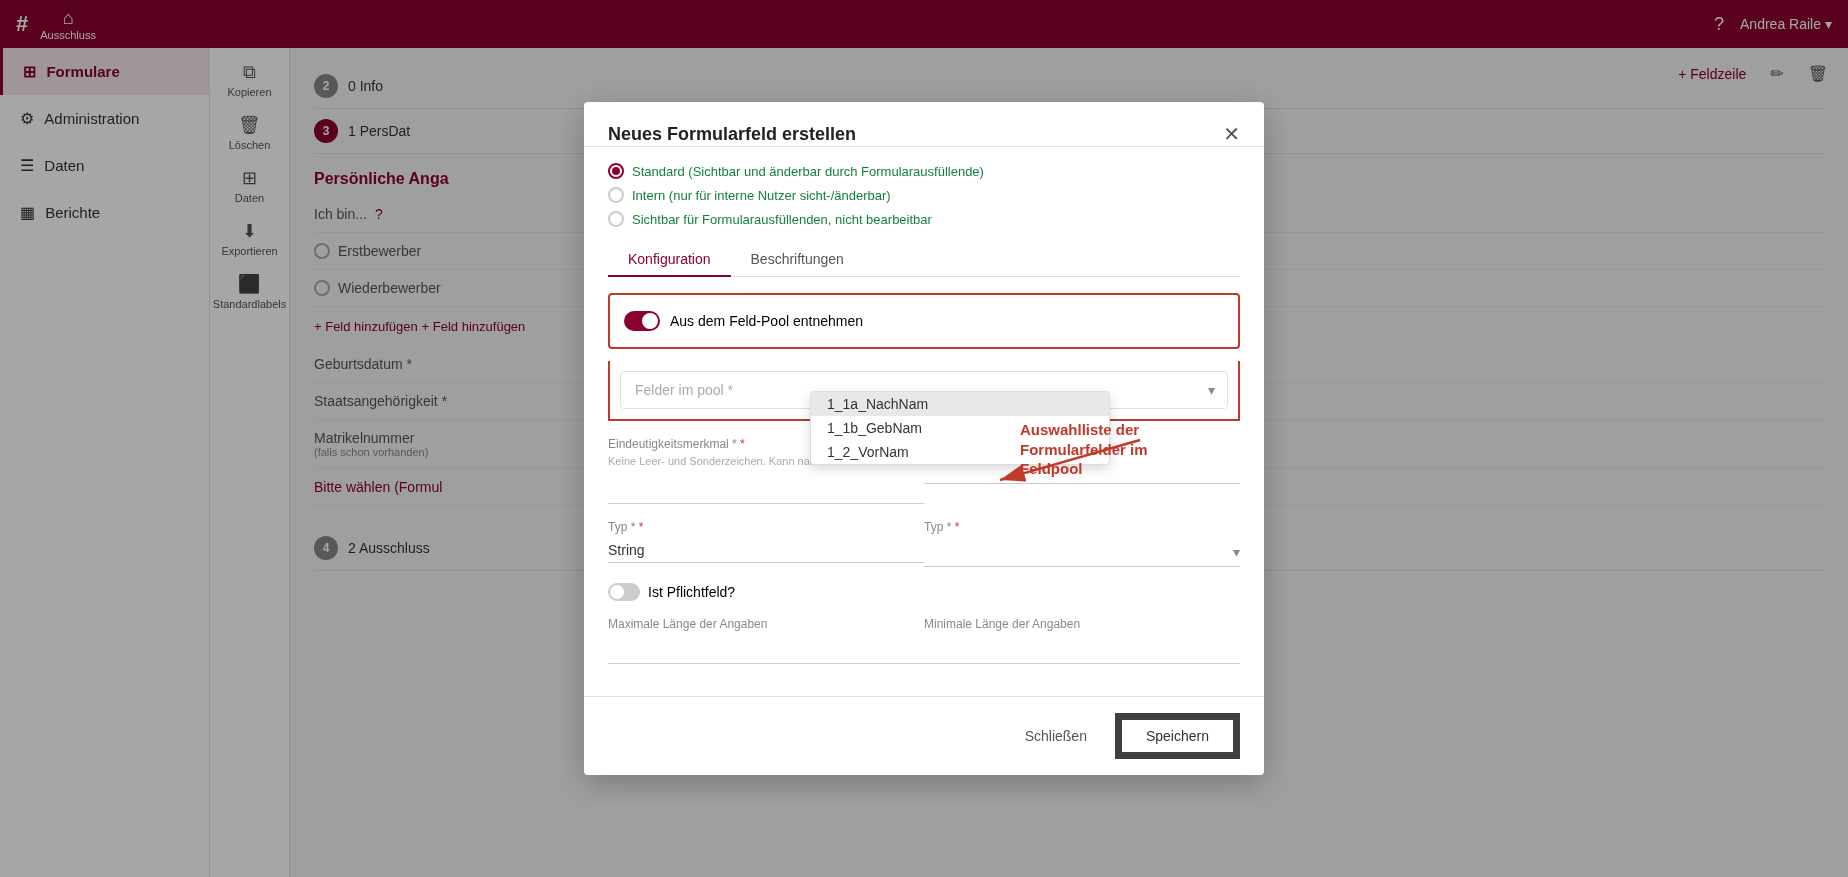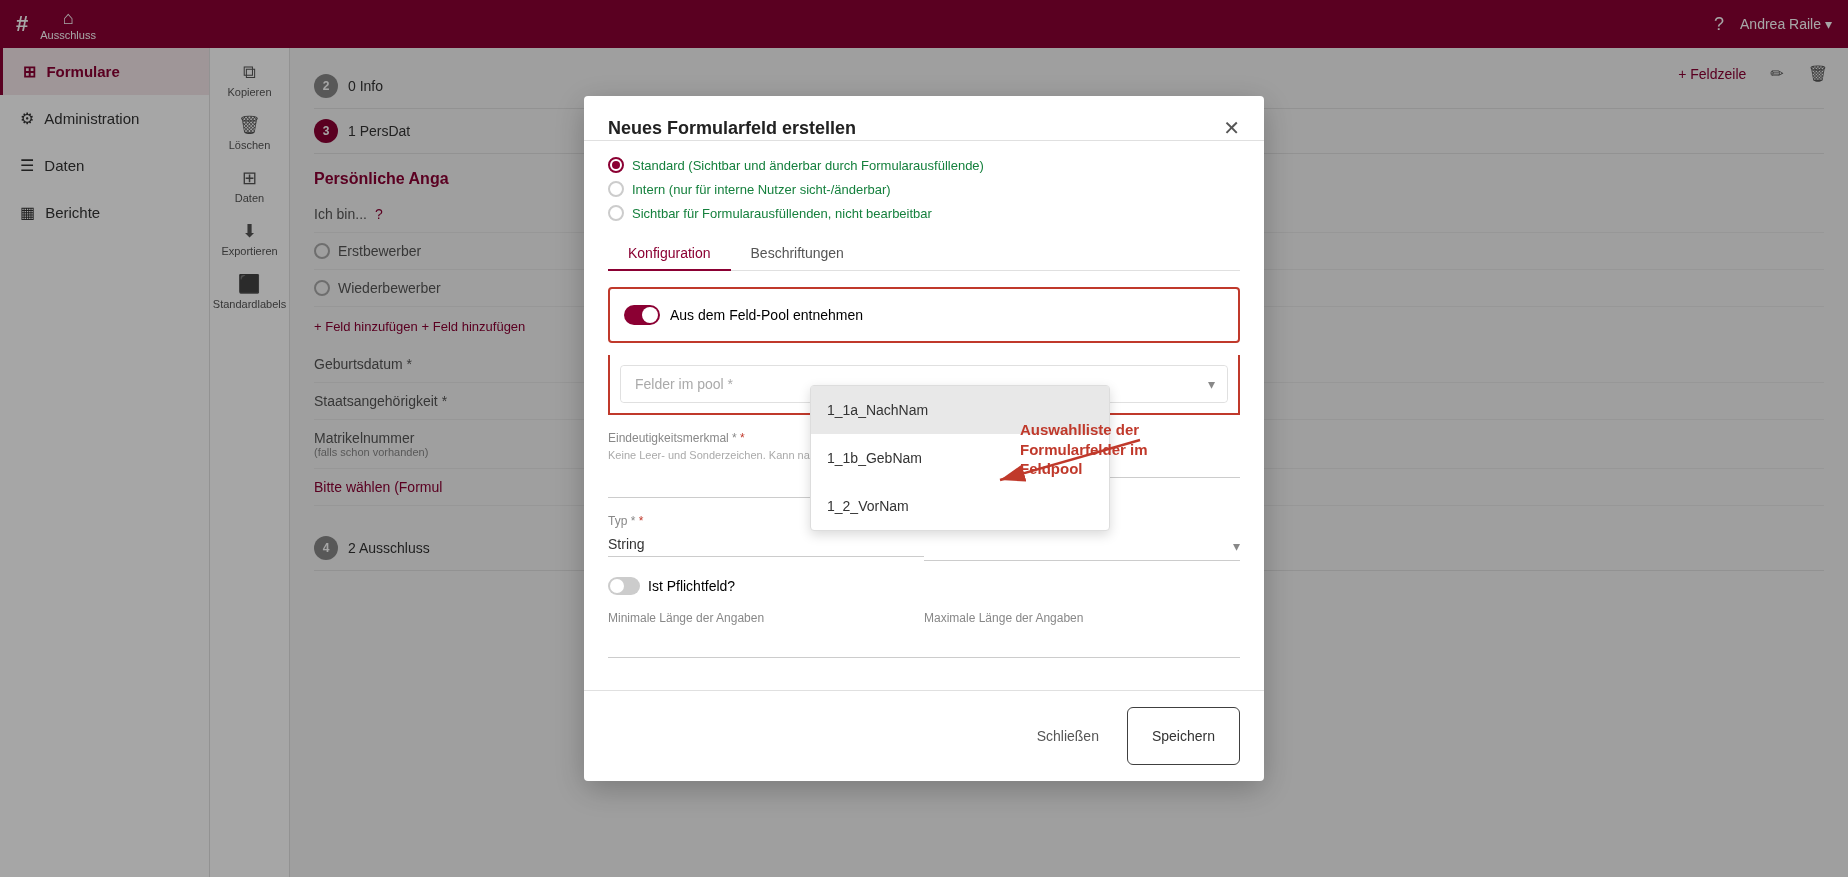--- a/index.html
+++ b/index.html
@@ -202,21 +202,21 @@
       background: white;
       border: 1px solid #ddd;
       border-radius: 4px;
       box-shadow: 0 4px 12px rgba(0,0,0,0.15);
       width: 300px;
       z-index: 300;
       left: 200px;
       top: 30px;
     }
     .dropdown-popup-item {
-      padding: 16px 16px;
+      padding: 4px 16px;
       font-size: 14px;
       color: #333;
       cursor: pointer;
     }
     .dropdown-popup-item.highlighted { background: #e8e8e8; }
 
     
     .form-grid-2 { display: grid; grid-template-columns: 1fr 1fr; gap: 0; margin-bottom: 16px; }
     .form-field-group { display: flex; flex-direction: column; gap: 4px; }
     .form-field-label { font-size: 12px; color: #888; }
@@ -241,23 +241,23 @@
     
     .modal-footer {
       display: flex; align-items: center; justify-content: flex-end; gap: 16px;
       padding: 16px 24px;
       border-top: 1px solid #e0e0e0;
     }
     .btn-close-text {
       background: none; border: none; color: #555; font-size: 14px; cursor: pointer; padding: 8px 12px;
     }
     .btn-save {
-      background: white; border: 1px solid #404040; color: #333;
+      background: white; border: 7px solid #404040; color: #333;
       font-size: 14px; font-weight: 500; cursor: pointer;
-      padding: 20px 24px; border-radius: 6px;
+      padding: 8px 24px; border-radius: 0;
     }
   </style>
 </head>
 <body>
 
 <div class="topnav">
   <div class="topnav-left">
     <div class="topnav-logo">#</div>
     <div class="topnav-home">
       <span class="topnav-home-icon">⌂</span>
@@ -454,25 +454,25 @@
         </div>
       </div>
 
       <div class="toggle-small-row">
         <div class="toggle-small"></div>
         <span>Ist Pflichtfeld?</span>
       </div>
 
       <div class="form-grid-2">
         <div class="form-field-group">
+          <label class="form-field-label">Maximale Länge der Angaben</label>
+          <input class="form-field-input" type="text" style="">
+        </div>
+        <div class="form-field-group">
           <label class="form-field-label">Minimale Länge der Angaben</label>
-          <input class="form-field-input" type="text" style="">
-        </div>
-        <div class="form-field-group">
-          <label class="form-field-label">Maximale Länge der Angaben</label>
           <input class="form-field-input" type="text" style="">
         </div>
       </div>
     </div>
 
     <div class="modal-footer">
       <button class="btn-close-text">Schließen</button>
       <button class="btn-save">Speichern</button>
     </div>
   </div>

